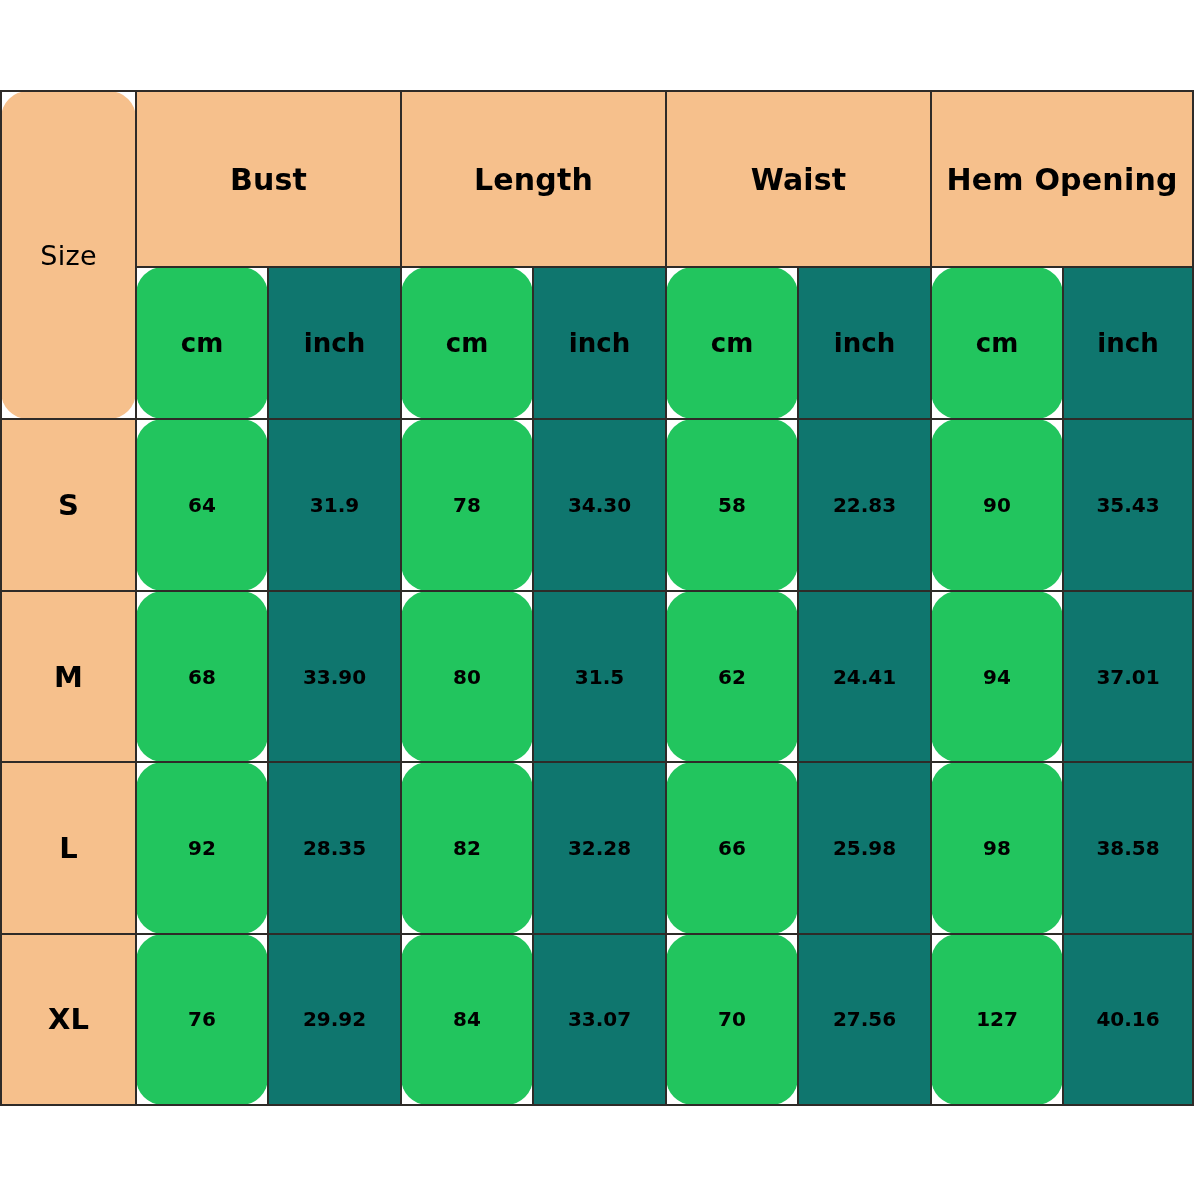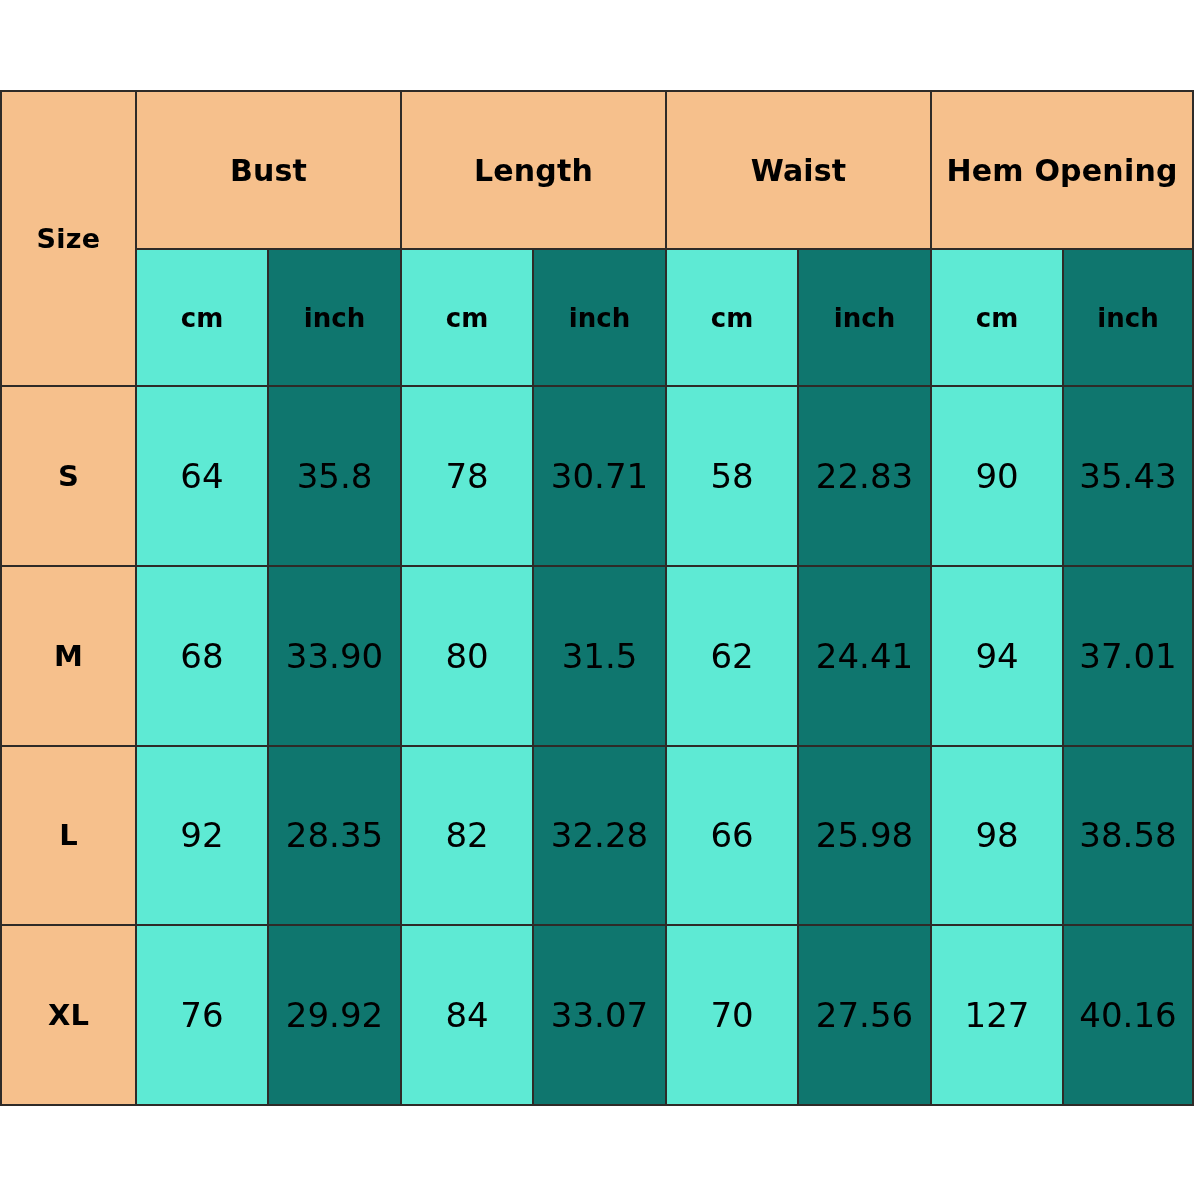--- a/index.html
+++ b/index.html
@@ -42,48 +42,50 @@
   col.c-size  { width: 135px; }
   col.c-cm    { width: 132px; }
   col.c-inch  { width: 133px; }
   col.c-inch-last { width: 130px; }
 
   
   .orange {
     background: #f6c08c;
   }
   .blue {
-    background: #5eead4;
+    background: #22c55e;
+    border-radius: 27px;
   }
   .white {
     background: #0f766e;
   }
 
   
   .size-label {
     font-size: 27px;
-    font-weight: bold;
+    font-weight: normal;
     letter-spacing: 0.3px;
+    border-radius: 27px;
   }
   .group-head {
     font-size: 30px;
     font-weight: bold;
     letter-spacing: 0.2px;
   }
   .unit-head {
     font-size: 26px;
     font-weight: bold;
   }
   .size-cell {
     font-size: 29px;
     font-weight: bold;
   }
   .value {
-    font-size: 34px;
-    font-weight: normal;
+    font-size: 20px;
+    font-weight: bold;
   }
 
   
   td.group-head {
     vertical-align: middle;
   }
   td.size-label {
     vertical-align: middle;
     padding-top: 150px;
   }
@@ -121,23 +123,23 @@
         <td class="white unit-head">inch</td>
         <td class="blue unit-head">cm</td>
         <td class="white unit-head">inch</td>
         <td class="blue unit-head">cm</td>
         <td class="white unit-head">inch</td>
       </tr>
 
       <tr>
         <td class="orange size-cell">S</td>
         <td class="blue value">64</td>
-        <td class="white value">35.8</td>
+        <td class="white value">31.9</td>
         <td class="blue value">78</td>
-        <td class="white value">30.71</td>
+        <td class="white value">34.30</td>
         <td class="blue value">58</td>
         <td class="white value">22.83</td>
         <td class="blue value">90</td>
         <td class="white value">35.43</td>
       </tr>
 
       <tr>
         <td class="orange size-cell">M</td>
         <td class="blue value">68</td>
         <td class="white value">33.90</td>

